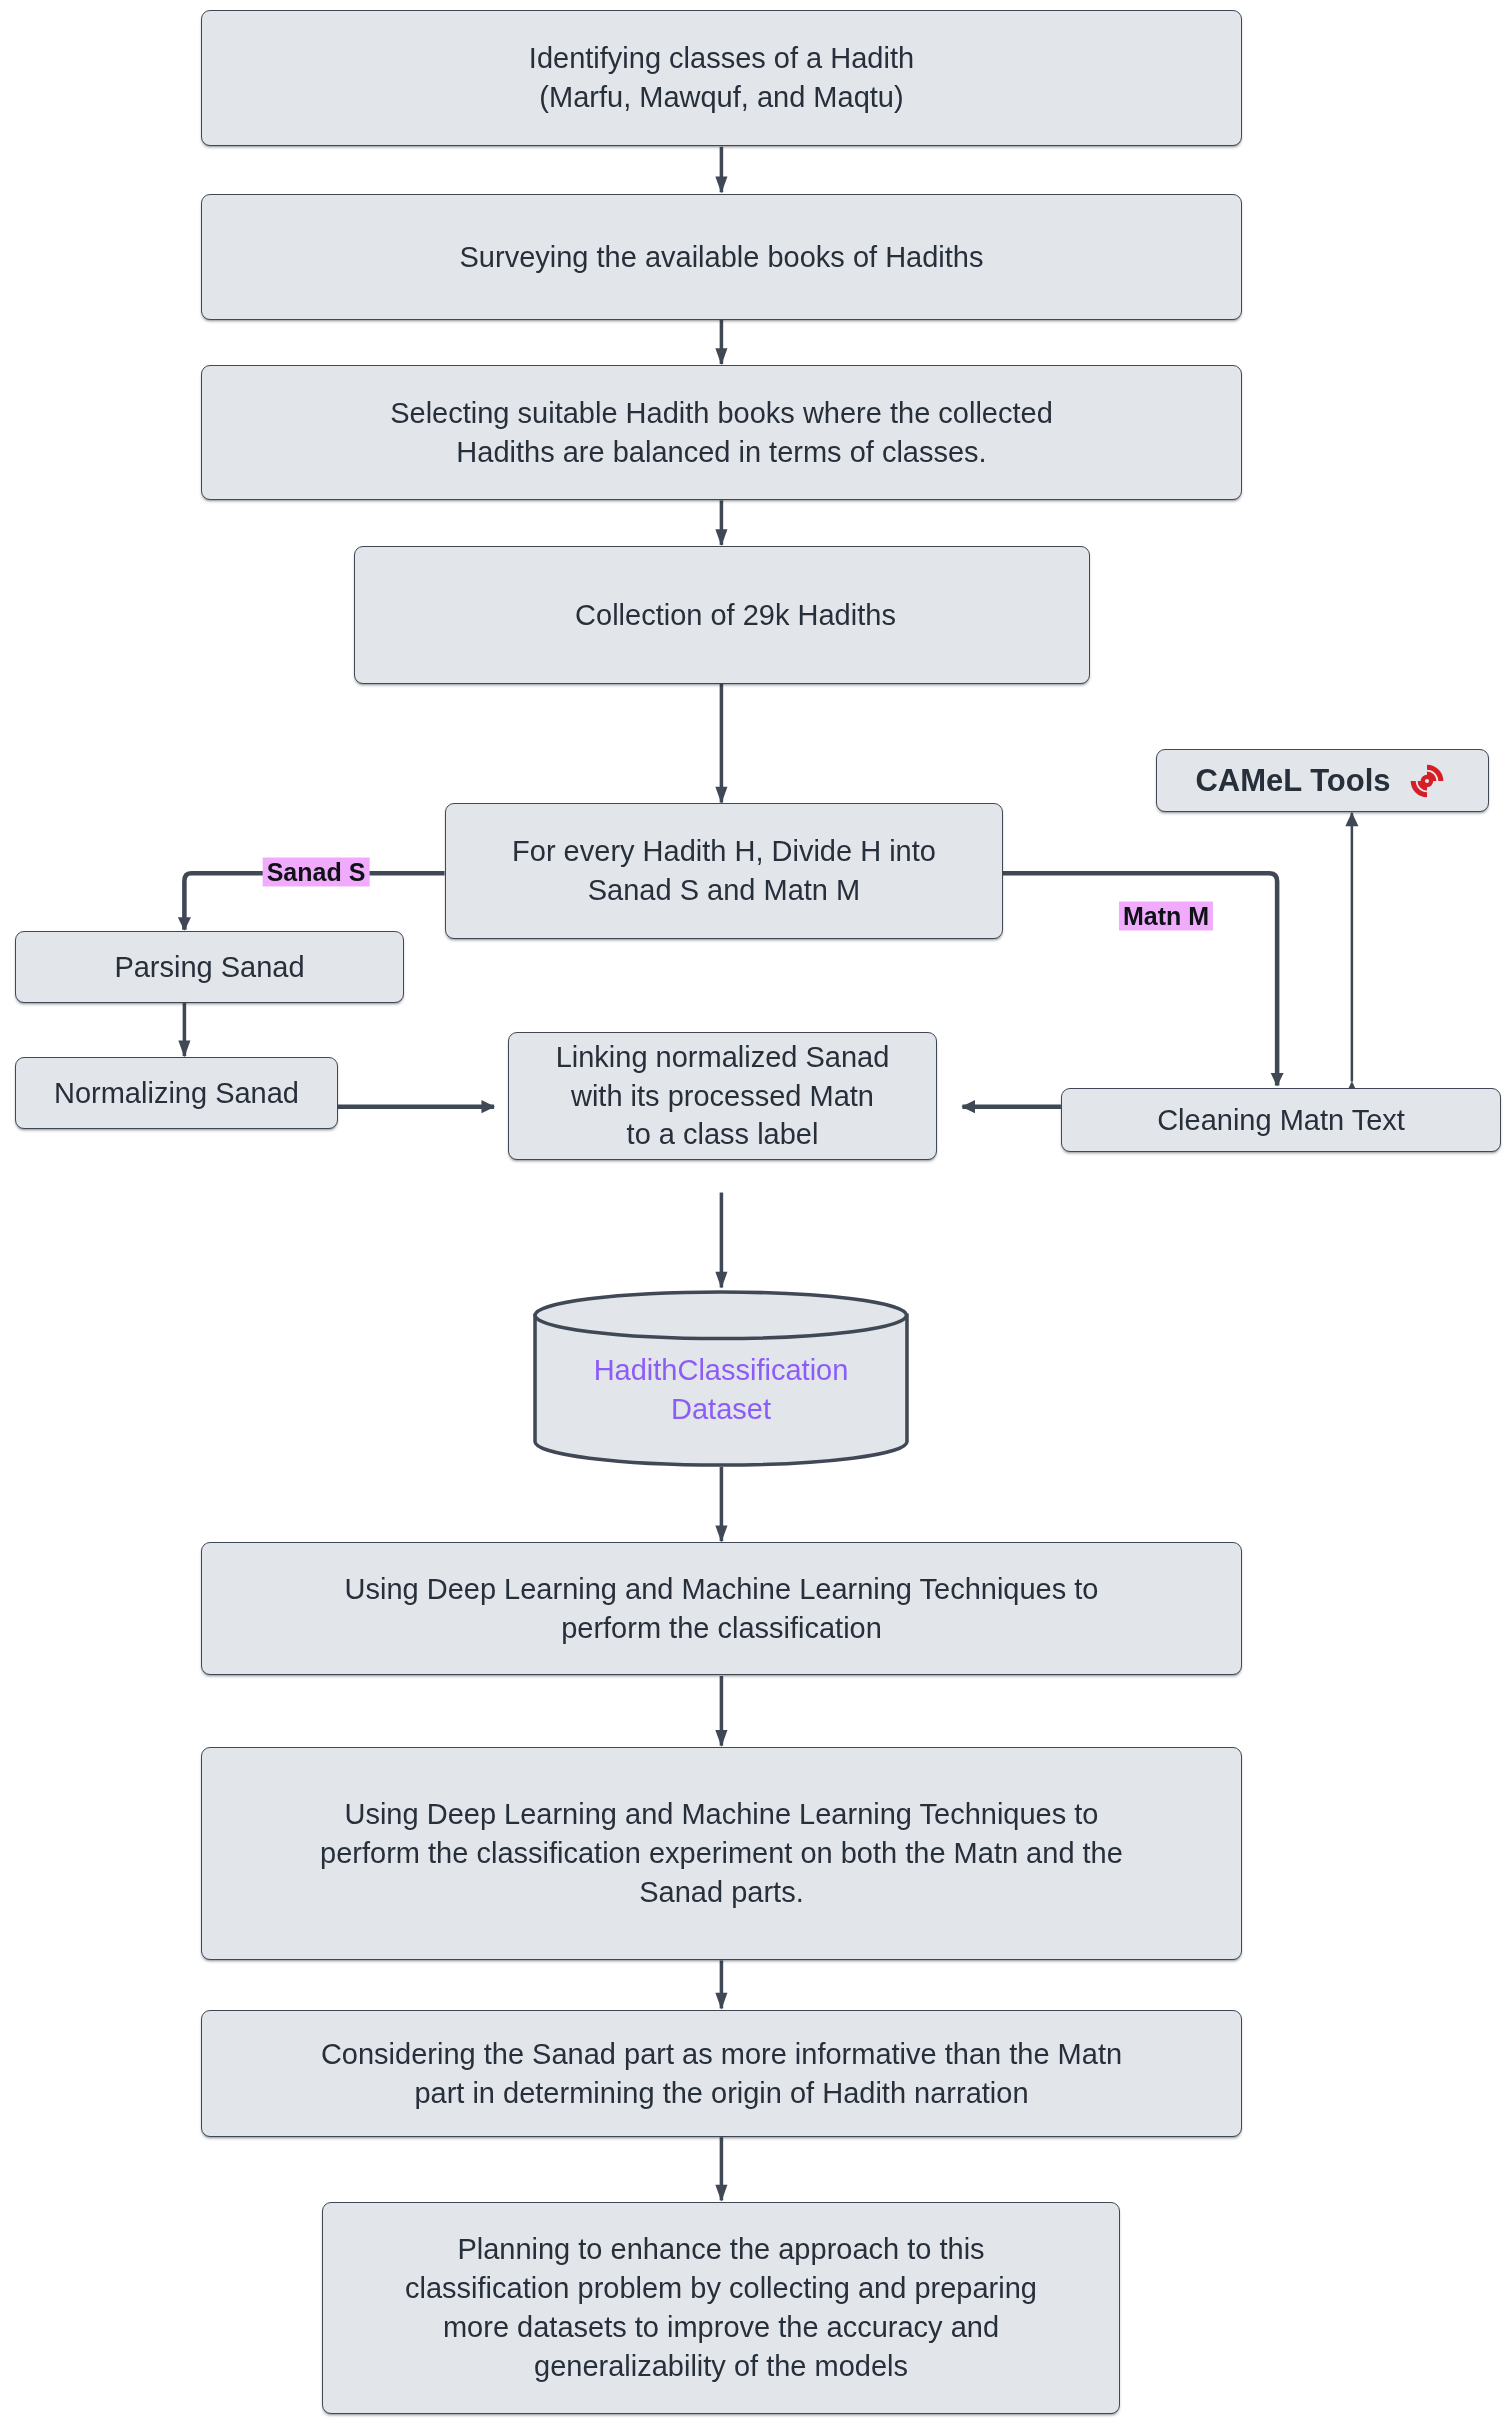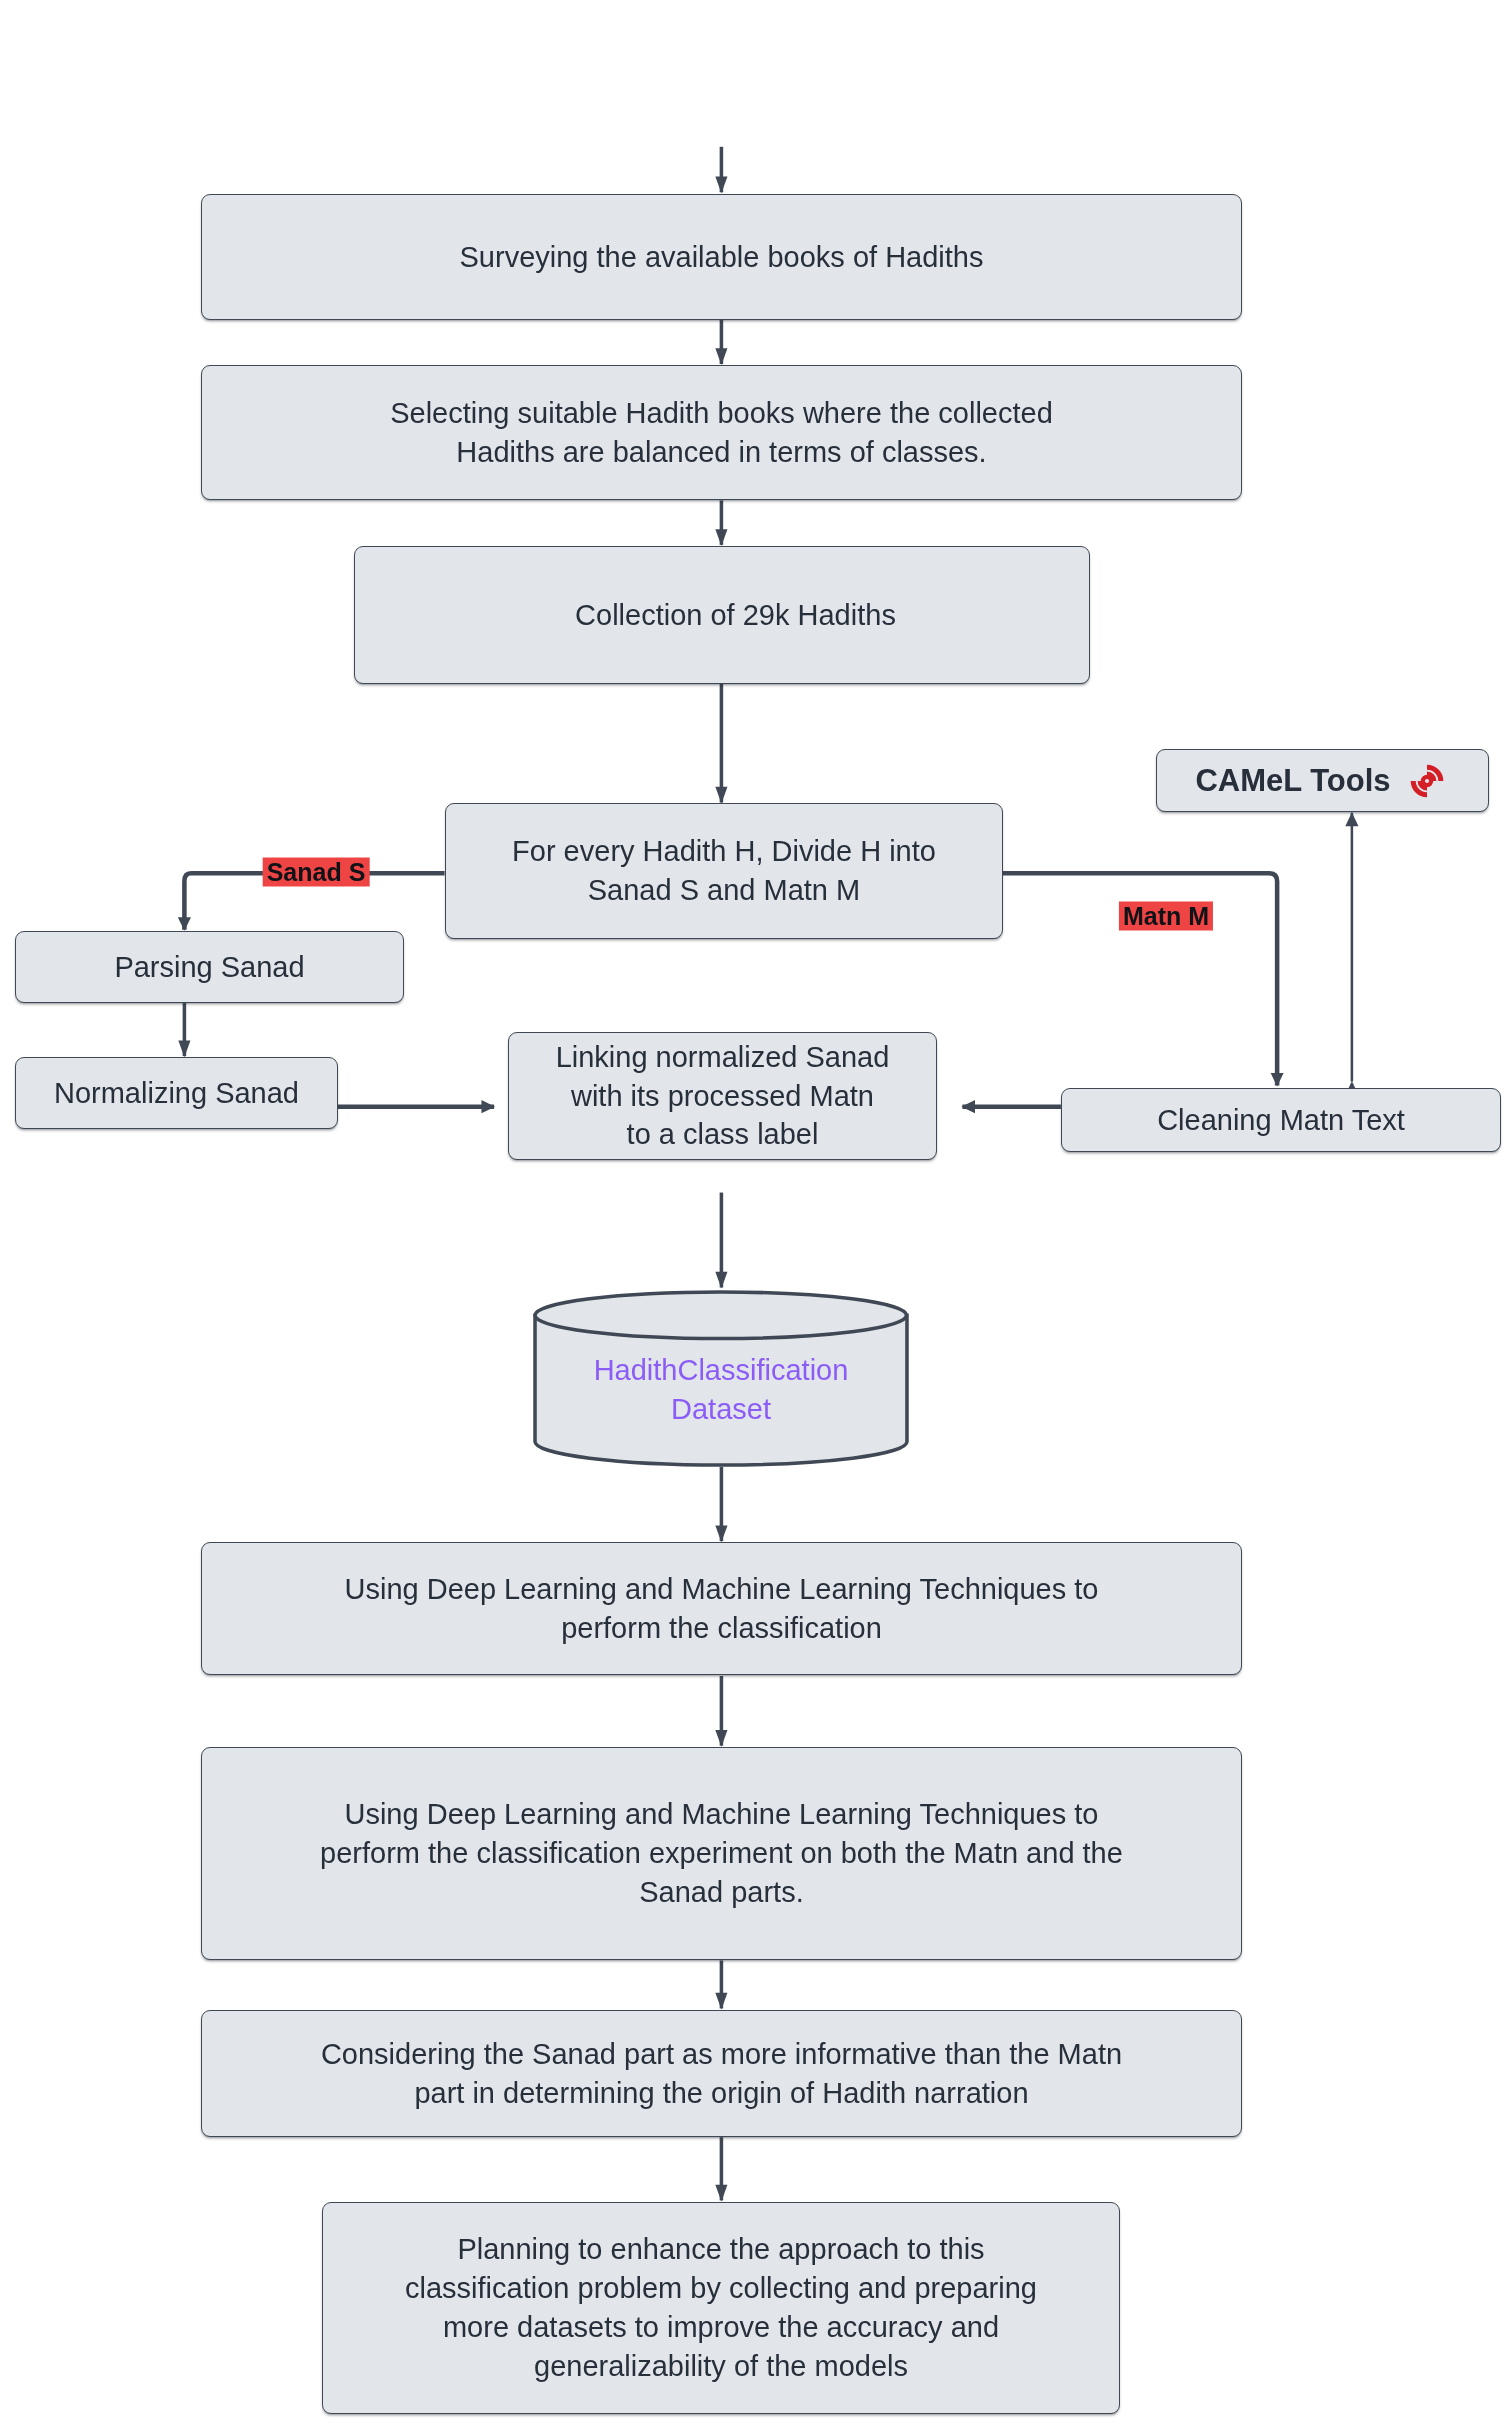--- a/index.html
+++ b/index.html
@@ -71,21 +71,21 @@
     padding: 3px 15px;
   }
   .camel-logo {
     flex: 0 0 auto;
     width: 46px;
     height: 46px;
     display: block;
   }
   .edge-label {
     position: absolute;
-    background: #ef4444;
+    background: #f0abfc;
     color: #0f1318;
     font-weight: bold;
     font-size: 25px;
     line-height: 1;
     padding: 2px 4px;
     white-space: nowrap;
     transform: translate(-50%, -50%);
   }
 </style>
 </head>
@@ -140,20 +140,24 @@
       <path d="M648,2190 L978,2190" marker-end="url(#ahs)"></path>
 
       <path d="M2100,2190 L1905,2190" marker-end="url(#ahs)"></path>
     </g>
 
     <g stroke="#3f4854" fill="none" stroke-width="5">
       <path d="M2676,2140 L2676,1608" marker-start="url(#ahthin)" marker-end="url(#ahthin)"></path>
     </g>
   </svg>
 
+  <div class="node" style="left:201px; top:10px; width:1041px; height:136px;">
+    <span>Identifying classes of a Hadith
+(Marfu, Mawquf, and Maqtu)</span>
+  </div>
 
   <div class="node" style="left:201px; top:194px; width:1041px; height:126px;">
     <span>Surveying the available books of Hadiths</span>
   </div>
 
   <div class="node" style="left:201px; top:365px; width:1041px; height:135px;">
     <span>Selecting suitable Hadith books where the collected
 Hadiths are balanced in terms of classes.</span>
   </div>
 

